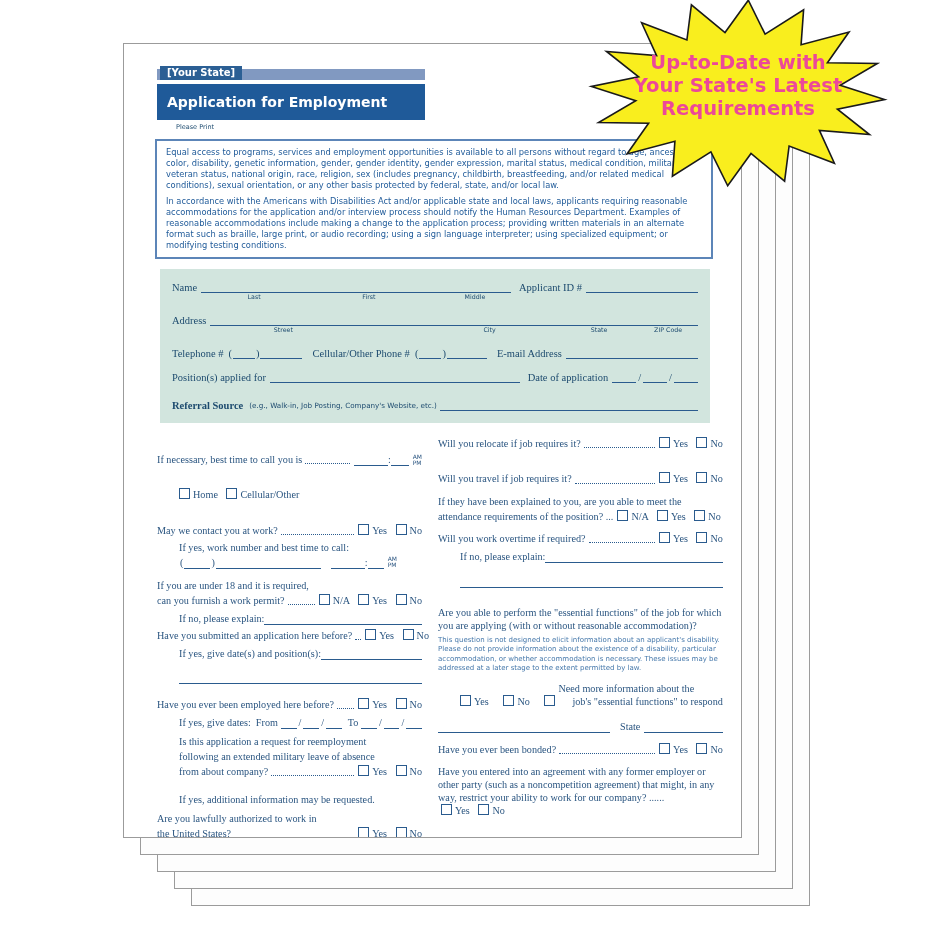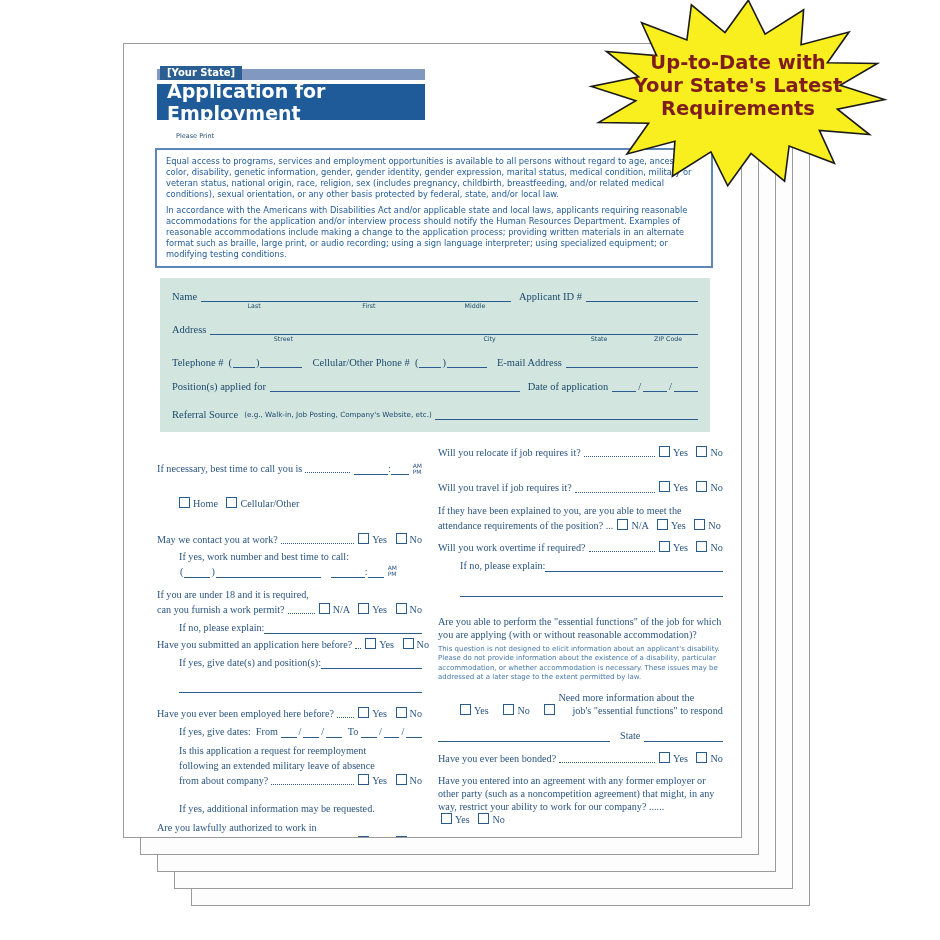--- a/index.html
+++ b/index.html
@@ -9,44 +9,44 @@
         border:1px solid #9b9b9b;box-sizing:border-box;}
   .page.back{background:#fdfdfd;}
   #mainPage{left:123px;top:43px;z-index:10;padding:0;overflow:hidden;}
   
   .hdr{position:relative;margin:25px 0 0 33px;width:268px;}
   .hdr-band{height:11px;background:#8199c1;}
   .hdr-tag{position:absolute;left:3px;top:-3px;background:#2b5f94;color:#fff;
            font-family:"DejaVu Sans",sans-serif;font-size:10px;font-weight:bold;
            padding:1px 7px 2px 7px;}
   .hdr-title{margin-top:4px;height:36px;background:#1f5a99;color:#ffffff;
-             font-family:"DejaVu Sans",sans-serif;font-weight:bold;font-size:19px;
+             font-family:"DejaVu Sans",sans-serif;font-weight:bold;font-size:14px;
              display:flex;align-items:center;padding-left:10px;}
-  .print-note{margin:12px 0 0 33px;font-family:"DejaVu Sans",sans-serif;font-size:6.5px;
+  .print-note{margin:3px 0 0 33px;font-family:"DejaVu Sans",sans-serif;font-size:6.5px;
               color:#1c4a6e;padding-left:19px;}
   
   .notice{margin:8px 28px 0 31px;border:2px solid #5c85b8;padding:6px 8px 7px 9px;
           font-family:"DejaVu Sans",sans-serif;font-size:8.3px;line-height:1.32;
           color:#1f5a99;}
   .notice p{margin:0 0 5px 0;}
   .notice p:last-child{margin-bottom:0;}
   
   .ident{margin:10px 31px 0 36px;background:#d2e5de;padding:10px 12px 12px 12px;
          color:#1c4a6e;font-size:10.5px;}
   .grow{display:flex;align-items:flex-end;margin-top:12px;white-space:nowrap;}
   .grow:first-child{margin-top:2px;}
   .glab{padding-right:4px;}
   .wline{border-bottom:1px solid #2a5b8e;height:11px;position:relative;display:inline-block;}
   .fl{flex:1;}
   .sub{position:absolute;top:12px;font-family:"DejaVu Sans",sans-serif;font-size:6.3px;
        color:#1c4a6e;}
   .subrow{height:9px;}
   .paren{padding:0 1px;}
   .dslash{padding:0 2px;}
-  .bold{font-weight:normal;}
+  .bold{font-weight:bold;}
   .hint{font-family:"DejaVu Sans",sans-serif;font-size:7.2px;padding:0 3px 1px 2px;}
   
   .cols{display:flex;margin:14px 30px 0 33px;color:#2a5580;font-size:10.2px;line-height:1.28;}
   .colL{width:272px;padding-right:7px;box-sizing:border-box;}
   .divider{width:1px;background:#2a5b8e;}
   .colR{flex:1;padding-left:9px;}
   .row{display:flex;align-items:flex-end;margin-top:22px;white-space:nowrap;}
   .row.tight{margin-top:2px;}
   .block{margin-top:7px;white-space:normal;}
   .ind{margin-left:22px;}
@@ -60,21 +60,21 @@
         font-family:"DejaVu Sans",sans-serif;margin-left:4px;text-align:left;}
   .seg{border-bottom:1px solid #2a5b8e;display:inline-block;height:11px;}
   .smallprint{font-family:"DejaVu Sans",sans-serif;font-size:7px;line-height:1.35;
               color:#4477aa;margin-top:4px;white-space:normal;}
   .needmore{display:inline-block;vertical-align:top;white-space:nowrap;}
   
   .star-wrap{position:absolute;left:588px;top:-4px;width:300px;height:192px;z-index:20;}
   .star-wrap svg{position:absolute;left:0;top:0;}
   .star-text{position:absolute;left:0;top:56px;width:100%;text-align:center;
              font-family:"DejaVu Sans",sans-serif;font-weight:bold;font-size:19.5px;
-             line-height:1.17;color:#7f1d1d;}
+             line-height:1.17;color:#ec4899;}
 </style>
 </head>
 <body>
 
 <div class="page back" style="left:191px;top:111px;z-index:1"></div>
 <div class="page back" style="left:174px;top:94px;z-index:2"></div>
 <div class="page back" style="left:157px;top:77px;z-index:3"></div>
 <div class="page back" style="left:140px;top:60px;z-index:4"></div>
 
 <div class="page" id="mainPage">

